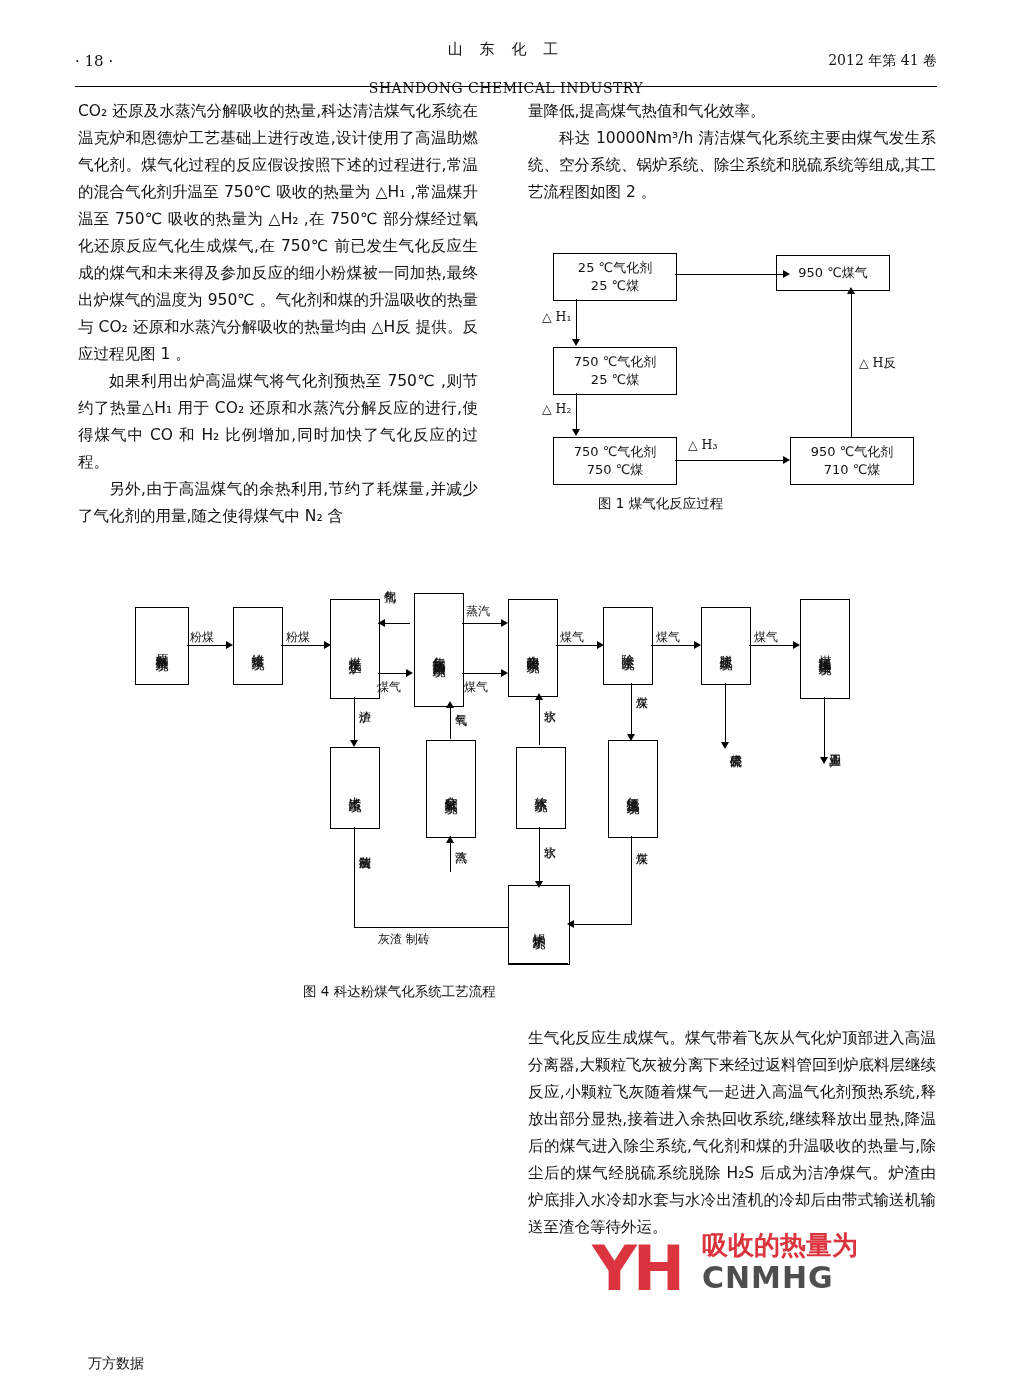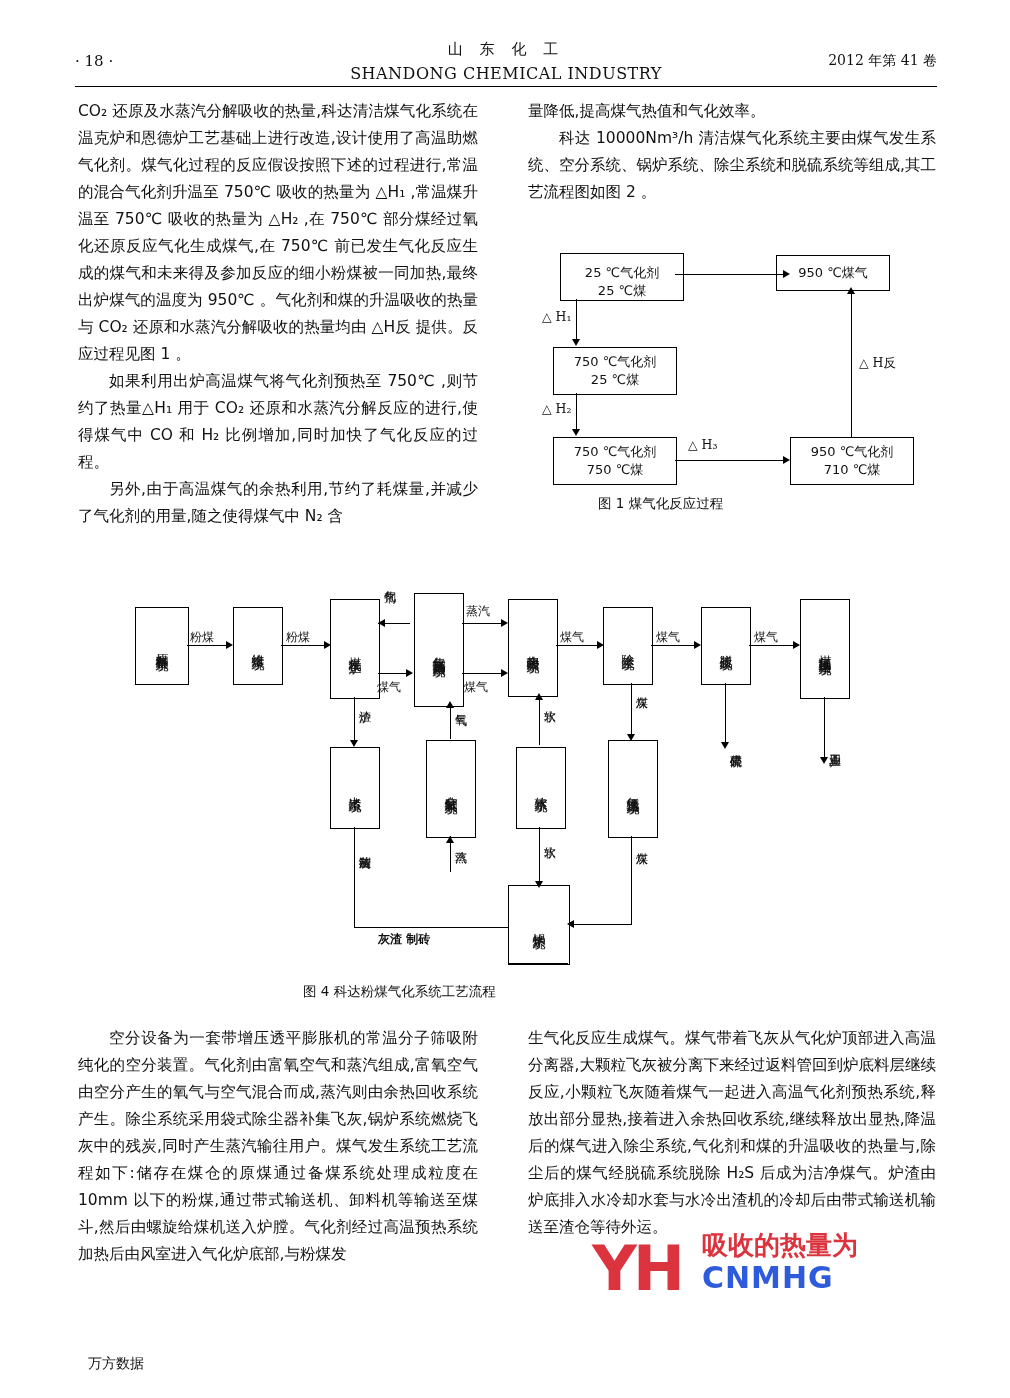--- a/index.html
+++ b/index.html
@@ -2,21 +2,21 @@
 <html><head>
 <meta charset="utf-8">
 <style>
   html,body{margin:0;padding:0;background:#fff;}
   body{width:1010px;height:1398px;font-family:"DejaVu Serif", serif;color:#111;position:relative;overflow:hidden;}
   .page{position:absolute;left:0;top:0;width:1010px;height:1398px;background:#fff;}
   
   .hdr{position:absolute;left:75px;top:42px;width:862px;height:42px;}
   .hdr .pg{position:absolute;left:0;top:10px;font-size:15px;font-family:"DejaVu Serif",serif;}
   .hdr .ttl-cn{position:absolute;left:50%;top:-2px;transform:translateX(-50%);font-size:15px;letter-spacing:6px;font-family:"DejaVu Sans",sans-serif;}
-  .hdr .ttl-en{position:absolute;left:50%;top:22px;transform:translateX(-50%);font-size:16px;font-family:"DejaVu Serif",serif;letter-spacing:0.5px;}
+  .hdr .ttl-en{position:absolute;left:50%;top:38px;transform:translateX(-50%);font-size:14px;font-family:"DejaVu Serif",serif;letter-spacing:0.5px;}
   .hdr .vol{position:absolute;right:0;top:10px;font-size:14px;}
   .rule{position:absolute;left:75px;top:86px;width:862px;height:1px;background:#000;}
   
   .col{position:absolute;font-size:15.5px;line-height:27px;text-align:justify;font-family:"DejaVu Sans",sans-serif;}
   .colL{left:78px;top:98px;width:400px;}
   .colR{left:528px;top:98px;width:408px;}
   p{margin:0;}
   .ind{text-indent:2em;}
   .sec-h{font-family:"DejaVu Sans",sans-serif;}
   
@@ -39,21 +39,21 @@
   .ar-d{border-left:4px solid transparent;border-right:4px solid transparent;border-top:7px solid #000;}
   .ar-u{border-left:4px solid transparent;border-right:4px solid transparent;border-bottom:7px solid #000;}
   
   .botL{position:absolute;left:78px;top:1025px;width:400px;font-size:15.5px;line-height:27px;text-align:justify;font-family:"DejaVu Sans",sans-serif;}
   .botR{position:absolute;left:528px;top:1025px;width:408px;font-size:15.5px;line-height:27px;text-align:justify;font-family:"DejaVu Sans",sans-serif;}
   .foot{position:absolute;left:88px;top:1355px;font-size:14px;font-family:"DejaVu Sans",sans-serif;}
   
   .wm{position:absolute;left:592px;top:1228px;width:360px;height:70px;pointer-events:none;}
   .wm .yh{position:absolute;left:0;top:4px;font-size:62px;font-weight:bold;color:#d9232e;font-family:"DejaVu Sans",sans-serif;letter-spacing:-4px;opacity:.92;}
   .wm .cn{position:absolute;left:110px;top:0px;font-size:26px;color:#d9232e;font-family:"DejaVu Sans",sans-serif;font-weight:bold;opacity:.92;}
-  .wm .en{position:absolute;left:110px;top:32px;font-size:30px;color:#1d4ed8;font-family:"DejaVu Sans",sans-serif;font-weight:bold;letter-spacing:1px;opacity:.92;}
+  .wm .en{position:absolute;left:110px;top:32px;font-size:30px;color:#404040;font-family:"DejaVu Sans",sans-serif;font-weight:bold;letter-spacing:1px;opacity:.92;}
 </style>
 </head>
 <body>
 
 <div class="page">
 
   <div class="hdr">
     <div class="pg">· 18 ·</div>
     <div class="ttl-cn">山 东 化 工</div>
     <div class="ttl-en">SHANDONG CHEMICAL INDUSTRY</div>
@@ -67,21 +67,21 @@
     <p class="ind">另外,由于高温煤气的余热利用,节约了耗煤量,并减少了气化剂的用量,随之使得煤气中 N₂ 含</p>
   </div>
 
   <div class="col colR">
     <p>量降低,提高煤气热值和气化效率。</p>
     <p class="ind">科达 10000Nm³/h 清洁煤气化系统主要由煤气发生系统、空分系统、锅炉系统、除尘系统和脱硫系统等组成,其工艺流程图如图 2 。</p>
   </div>
 
   <div class="fig1">
 
-    <div class="bx" style="left:32px;top:8px;width:122px;height:46px;justify-content:flex-end;">
+    <div class="bx" style="left:25px;top:8px;width:122px;height:46px;">
       <span>25 ℃气化剂</span>
       <span>25 ℃煤</span>
     </div>
     <div class="bx" style="left:248px;top:10px;width:112px;height:34px;">
       <span>950 ℃煤气</span>
     </div>
     <div class="bx" style="left:25px;top:102px;width:122px;height:46px;">
       <span>750 ℃气化剂</span>
       <span>25 ℃煤</span>
     </div>
@@ -221,39 +221,36 @@
     <div class="flabv" style="left:465px;top:252px;height:34px;">软水</div>
 
     <div class="ln vline" style="left:553px;top:251px;height:88px;"></div>
     <div class="ln hline" style="left:492px;top:339px;width:62px;"></div>
     <div class="arrow ar-l" style="left:489px;top:335px;"></div>
     <div class="flabv" style="left:557px;top:258px;height:34px;">煤灰</div>
 
     <div class="ln vline" style="left:276px;top:242px;height:100px;"></div>
     <div class="ln hline" style="left:276px;top:342px;width:154px;"></div>
     <div class="flabv" style="left:280px;top:262px;height:48px;">灰渣制砖</div>
-    <div class="flab" style="left:300px;top:346px;font-weight:bold;">灰渣 制砖</div>
+    <div class="flab" style="left:300px;top:346px;">灰渣 制砖</div>
     <div class="ln vline" style="left:430px;top:342px;height:36px;"></div>
     <div class="ln hline" style="left:430px;top:378px;width:60px;"></div>
     <div class="ln vline" style="left:490px;top:378px;height:0px;"></div>
 
     <div class="ln vline" style="left:647px;top:98px;height:60px;"></div>
     <div class="arrow ar-d" style="left:643px;top:157px;"></div>
     <div class="flabv" style="left:651px;top:160px;height:50px;">硫磺外卖</div>
 
     <div class="ln vline" style="left:746px;top:112px;height:62px;"></div>
     <div class="arrow ar-d" style="left:742px;top:172px;"></div>
     <div class="flabv" style="left:750px;top:160px;height:50px;">工业用户</div>
 
     <div class="cap" style="left:225px;top:398px;">图 4    科达粉煤气化系统工艺流程</div>
   </div>
 
-  <div class="botL">
-    <p class="ind">空分设备为一套带增压透平膨胀机的常温分子筛吸附纯化的空分装置。气化剂由富氧空气和蒸汽组成,富氧空气由空分产生的氧气与空气混合而成,蒸汽则由余热回收系统产生。除尘系统采用袋式除尘器补集飞灰,锅炉系统燃烧飞灰中的残炭,同时产生蒸汽输往用户。煤气发生系统工艺流程如下:储存在煤仓的原煤通过备煤系统处理成粒度在 10mm 以下的粉煤,通过带式输送机、卸料机等输送至煤斗,然后由螺旋给煤机送入炉膛。气化剂经过高温预热系统加热后由风室进入气化炉底部,与粉煤发</p>
-  </div>
   <div class="botR">
     <p>生气化反应生成煤气。煤气带着飞灰从气化炉顶部进入高温分离器,大颗粒飞灰被分离下来经过返料管回到炉底料层继续反应,小颗粒飞灰随着煤气一起进入高温气化剂预热系统,释放出部分显热,接着进入余热回收系统,继续释放出显热,降温后的煤气进入除尘系统,气化剂和煤的升温吸收的热量与,除尘后的煤气经脱硫系统脱除 H₂S 后成为洁净煤气。炉渣由炉底排入水冷却水套与水冷出渣机的冷却后由带式输送机输送至渣仓等待外运。</p>
   </div>
 
   <div class="wm">
     <div class="yh">YH</div>
     <div class="cn">吸收的热量为</div>
     <div class="en">CNMHG</div>
   </div>
 

